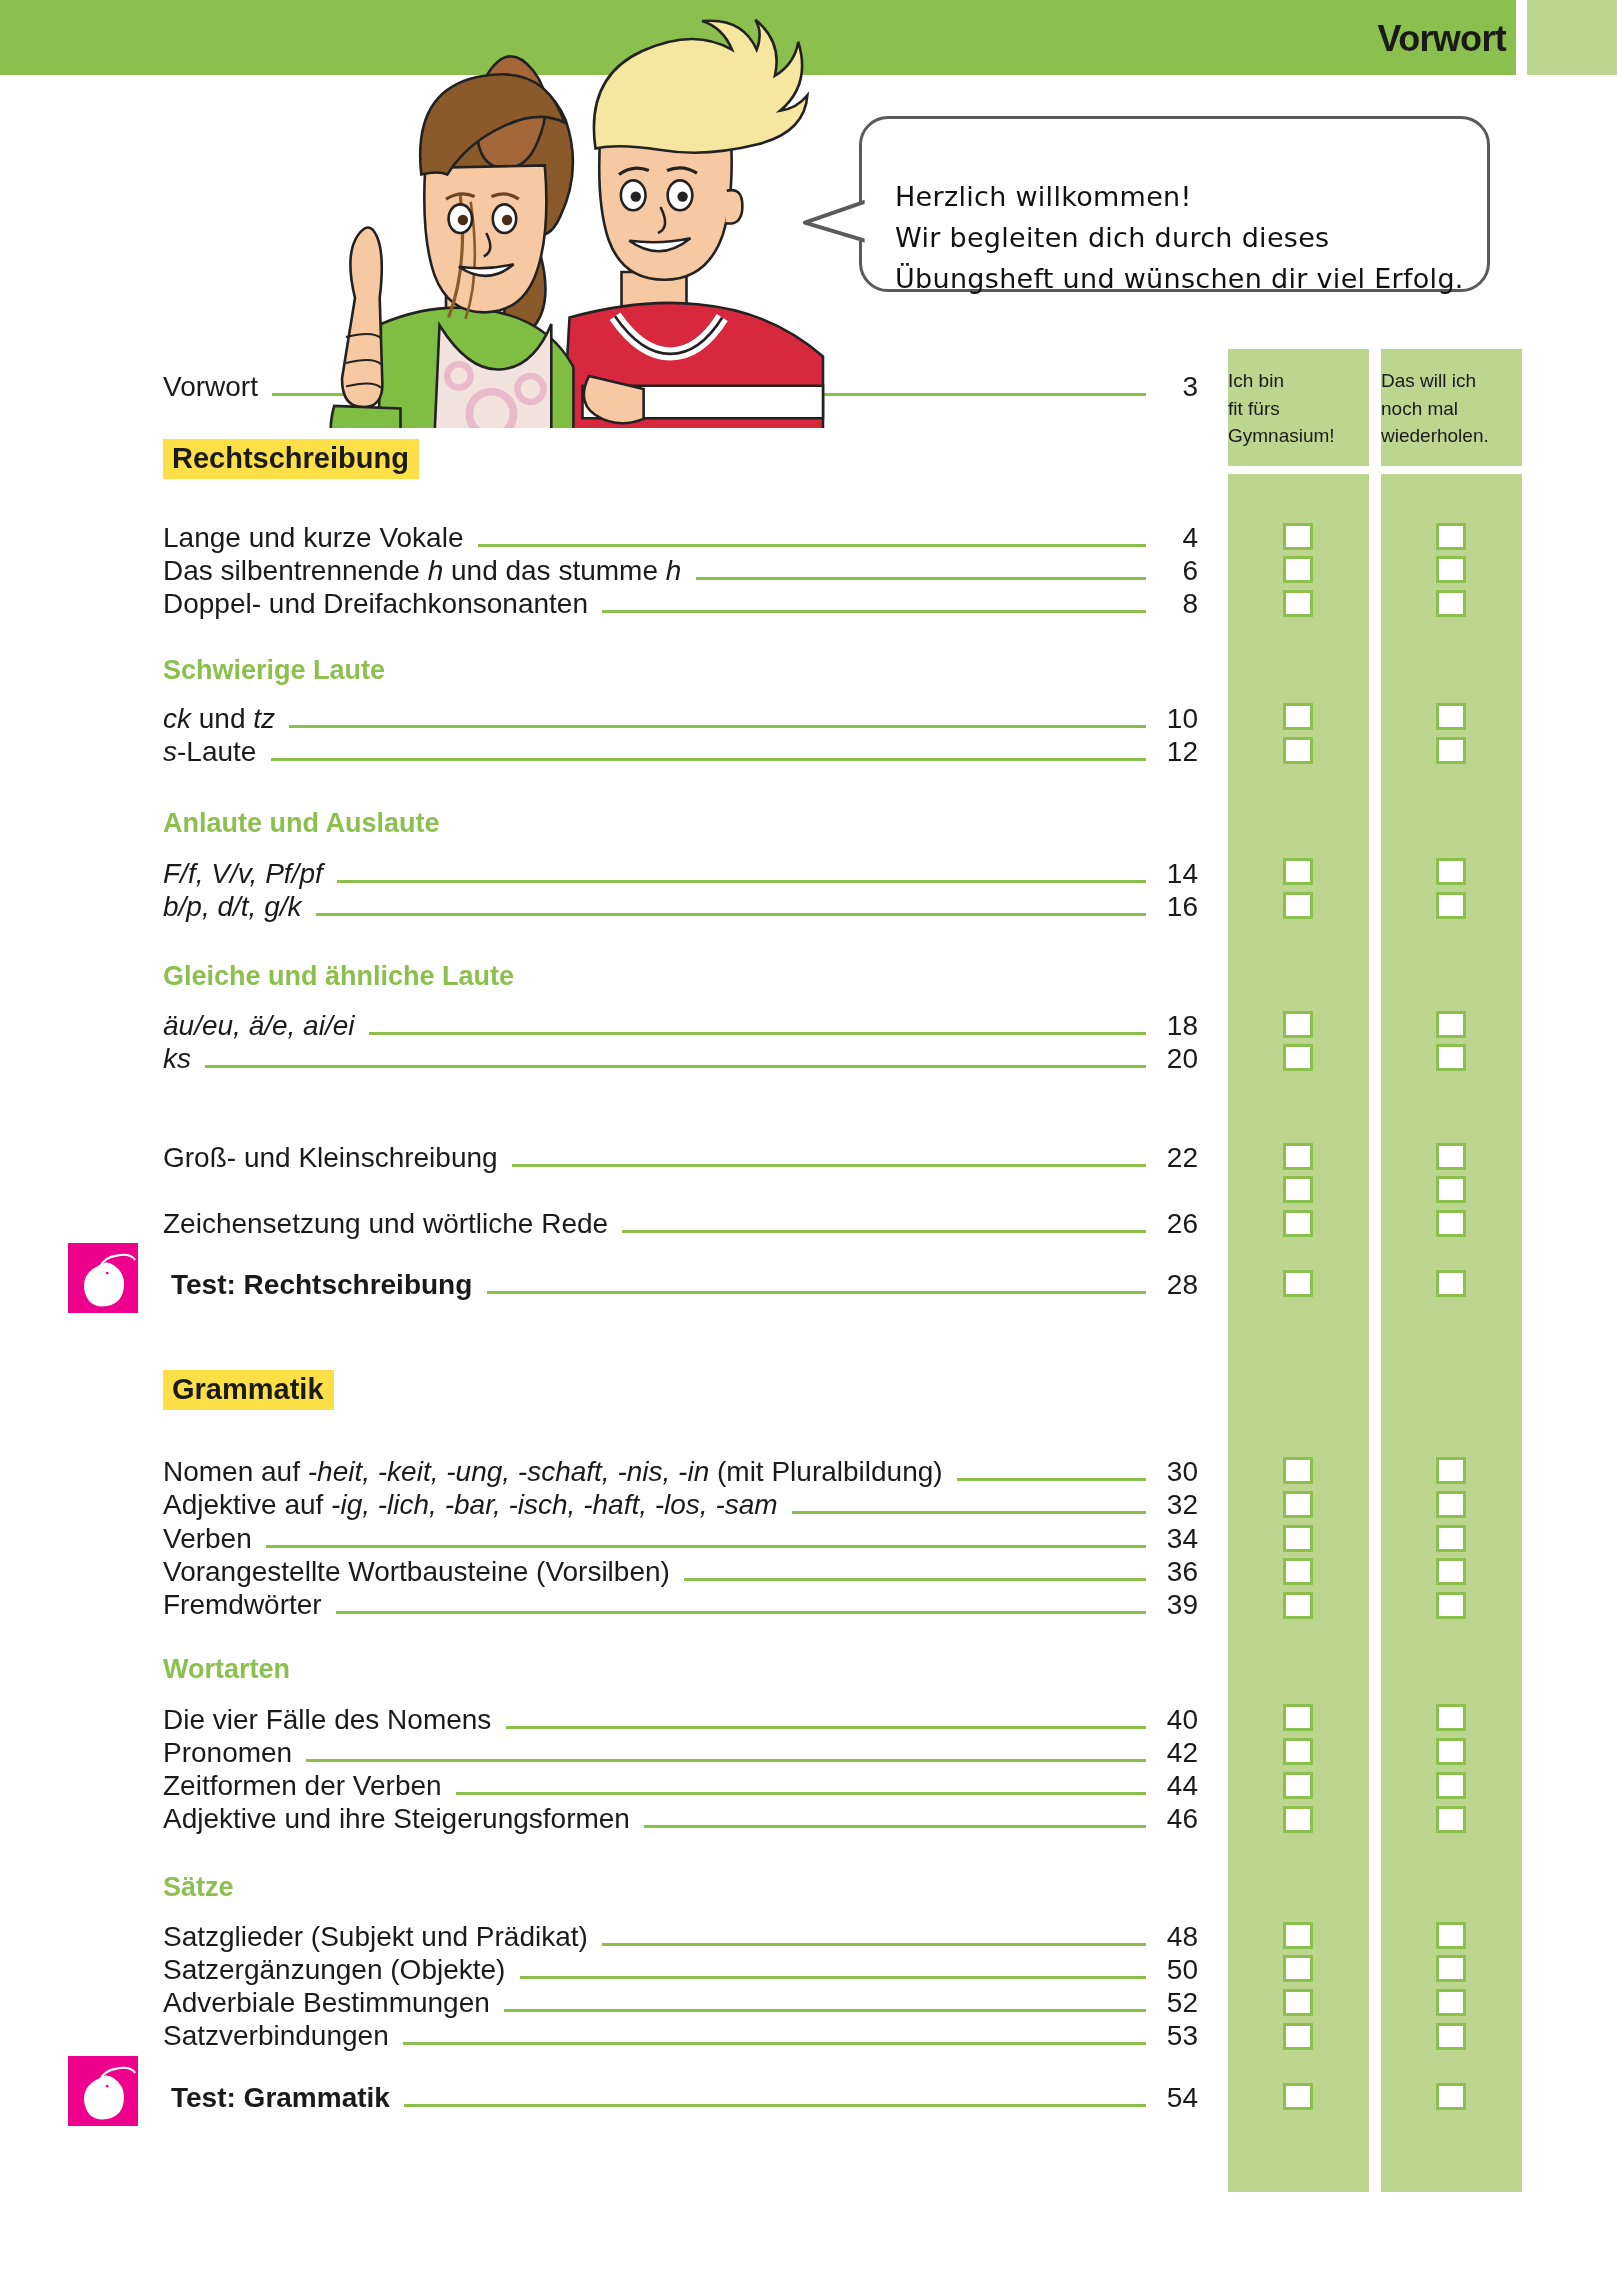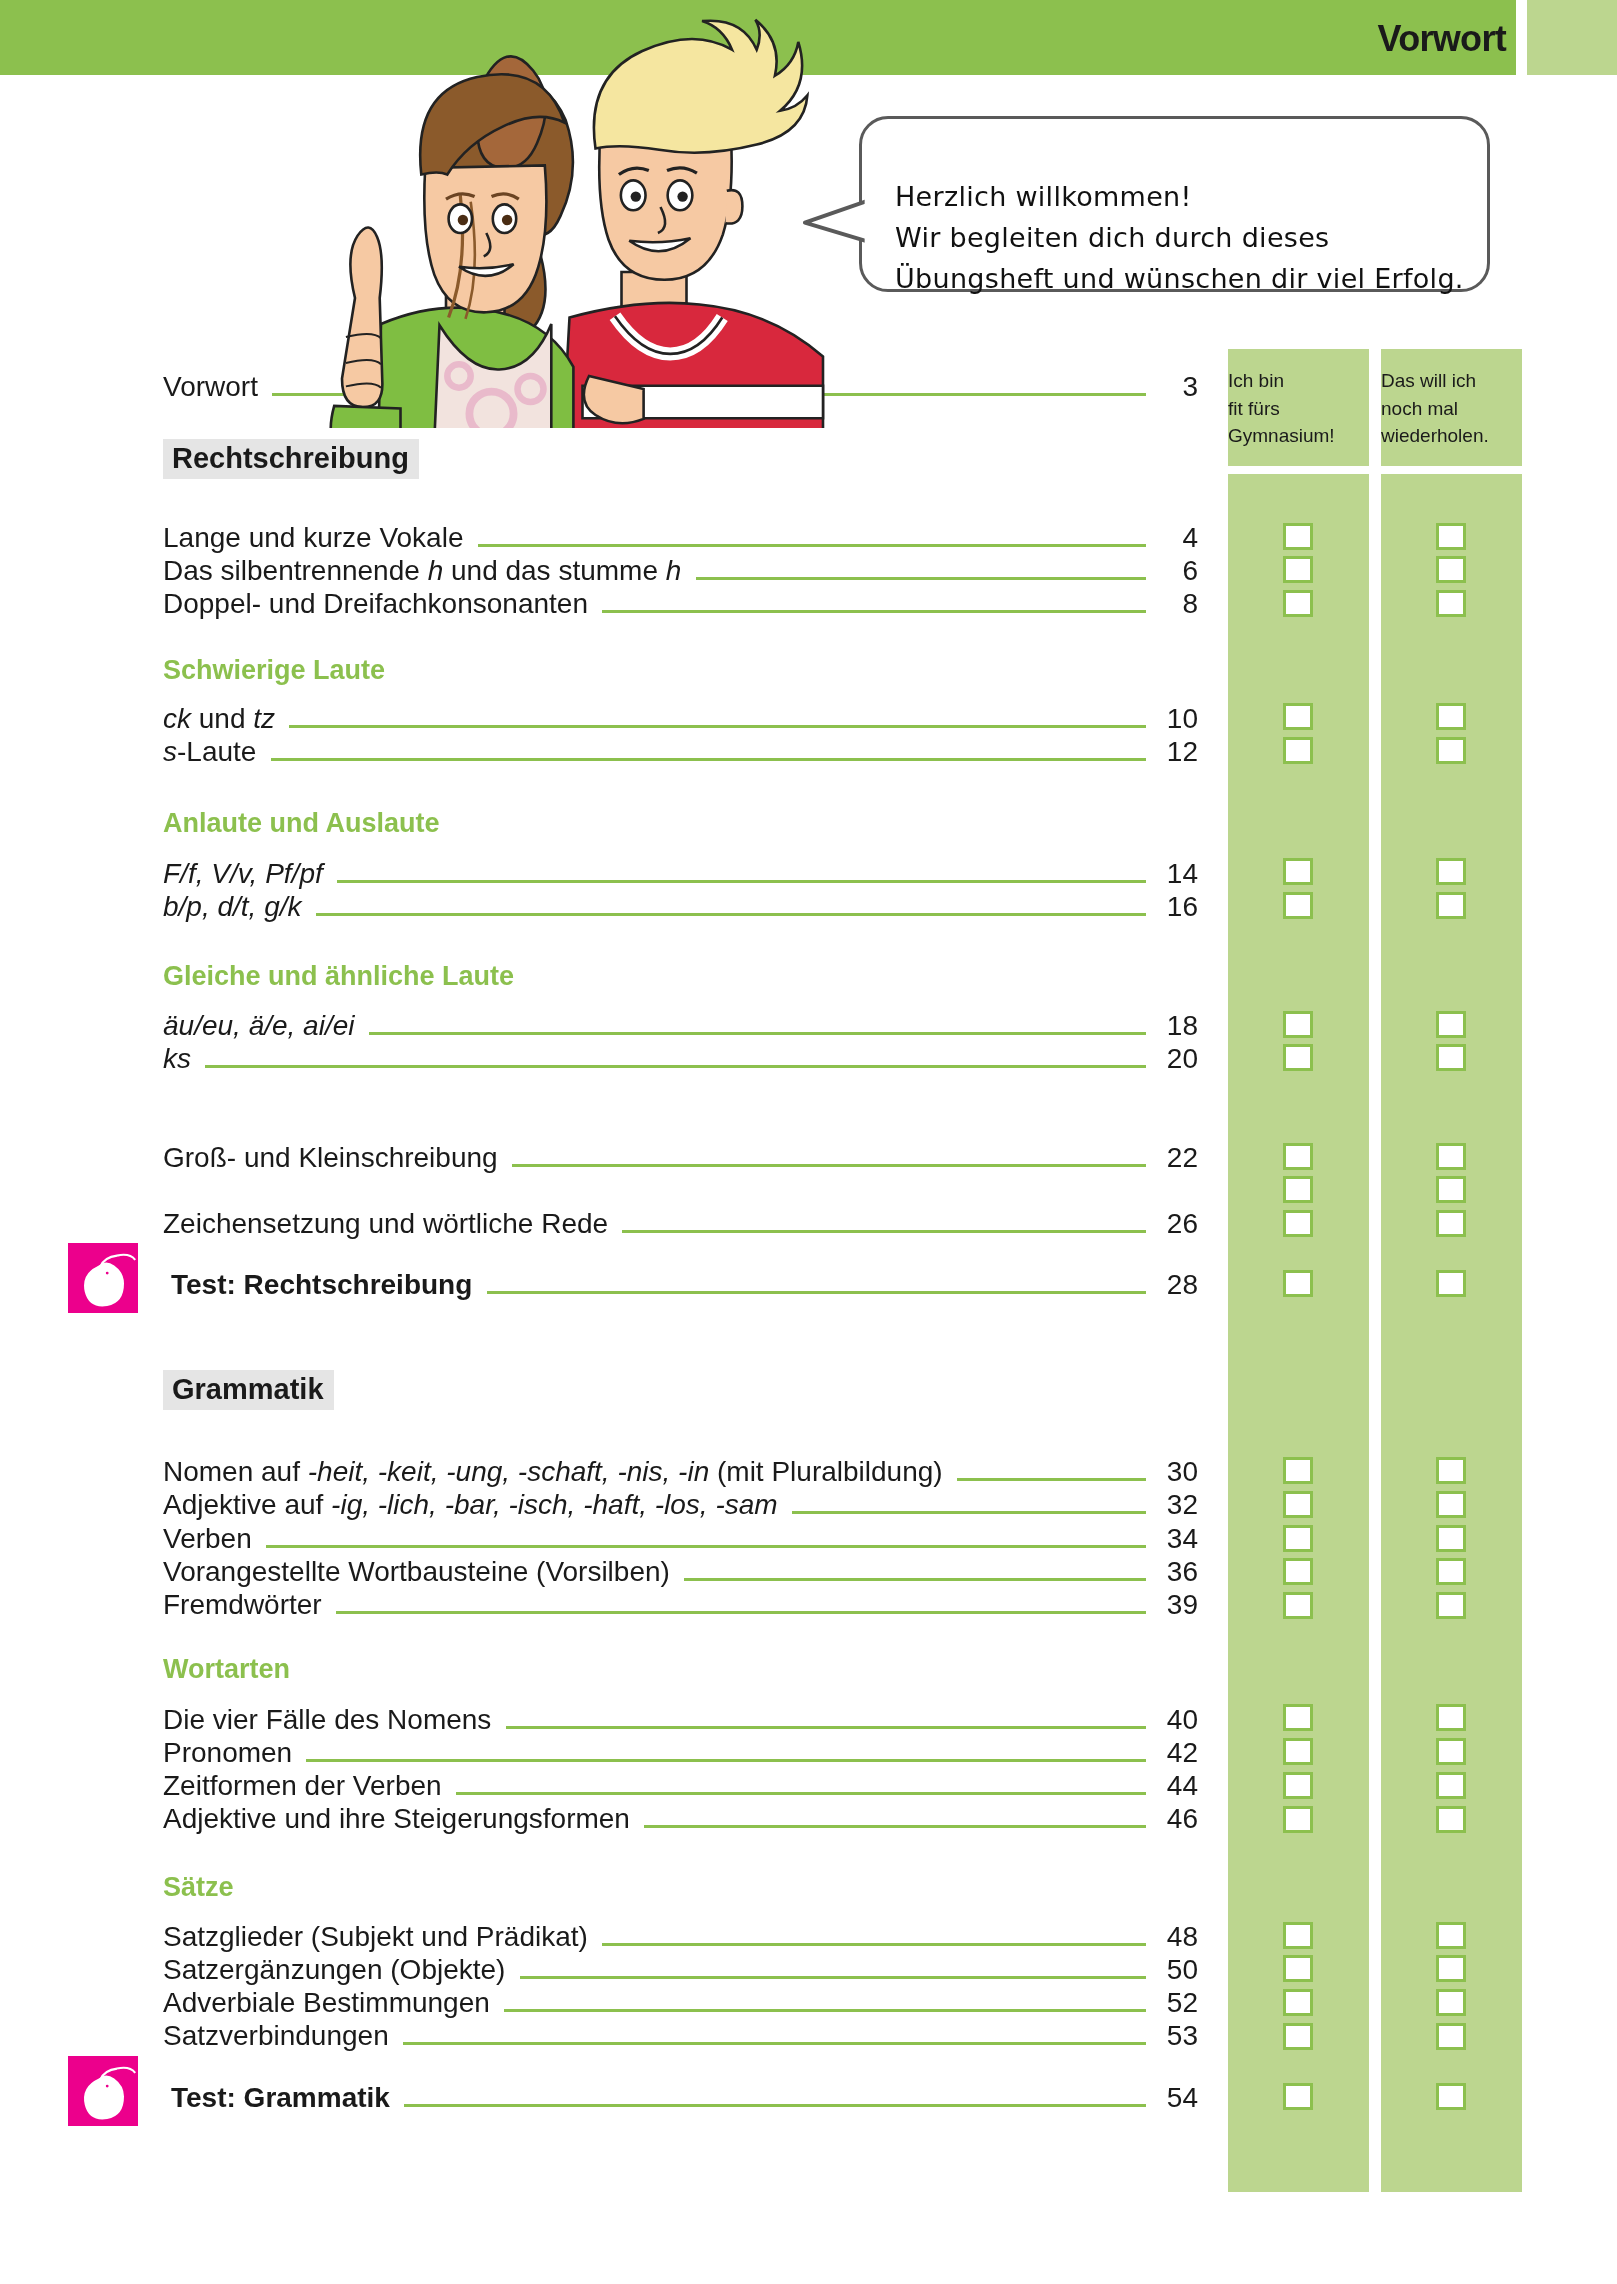--- a/index.html
+++ b/index.html
@@ -99,21 +99,21 @@
   }
   .row .pg{
     font-size:28px;color:#1a1a1a;width:40px;text-align:right;flex:0 0 auto;
   }
   .row .label i{font-style:italic;}
   .row.bold .label{font-weight:bold;margin-left:8px;}
 
   
   .sec-box{
     position:absolute;left:163px;
-    background:#e5e5e5;
+    background:#fde047;
     padding:3.9px 10.4px 5.2px 9px;
     font-size:29px;font-weight:bold;color:#1a1a1a;
     line-height:1.05;
   }
 
   
   .sub{
     position:absolute;left:163px;
     font-size:27px;font-weight:bold;color:#8CC04E;
     line-height:1;

